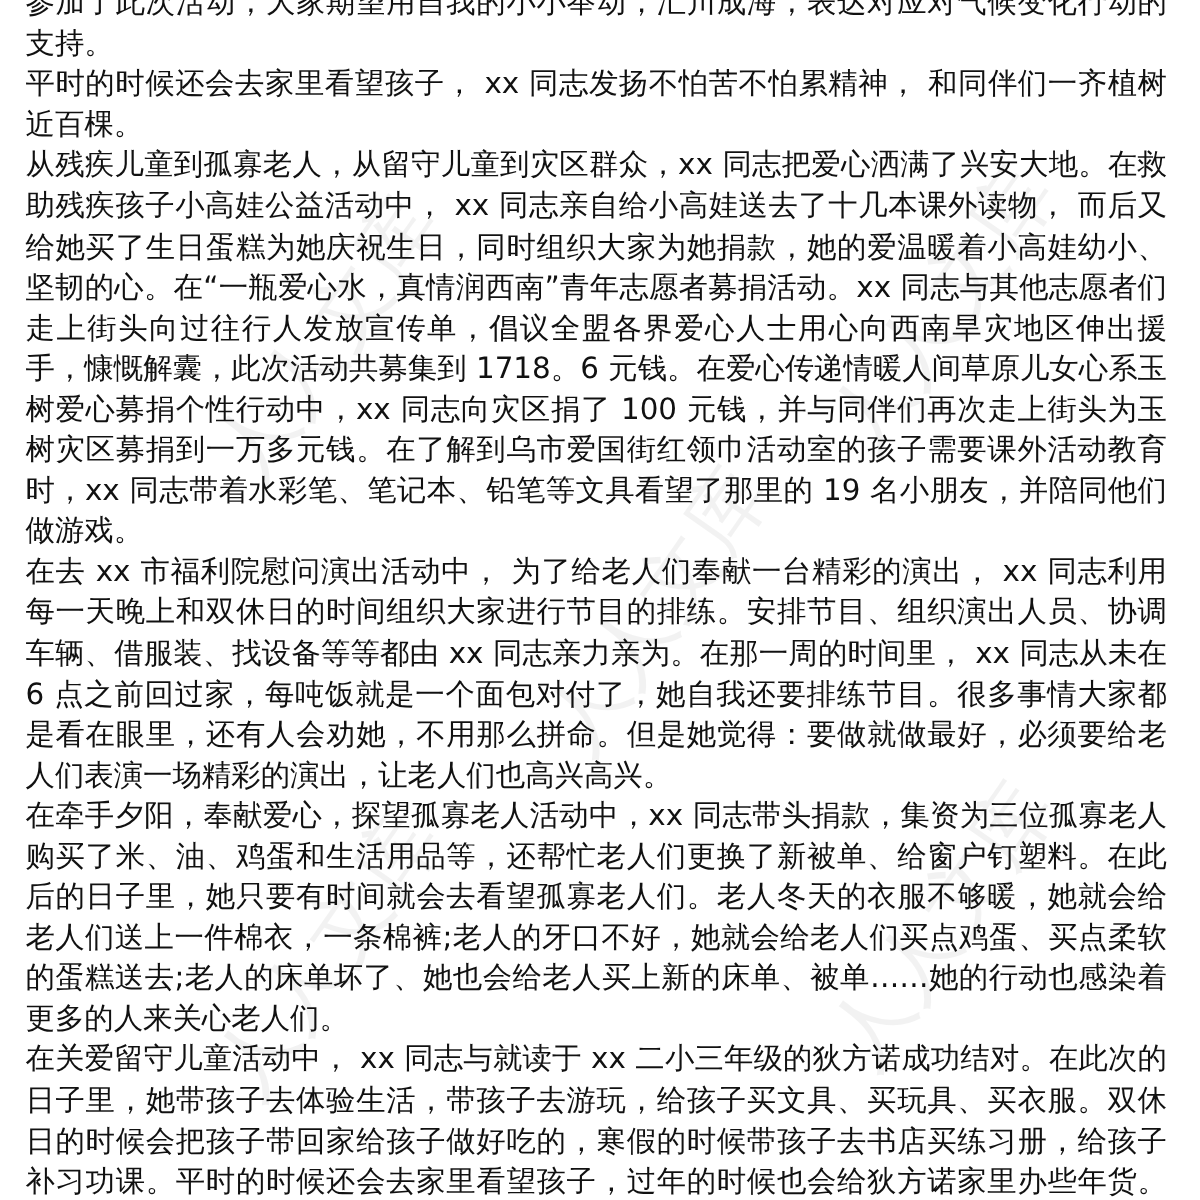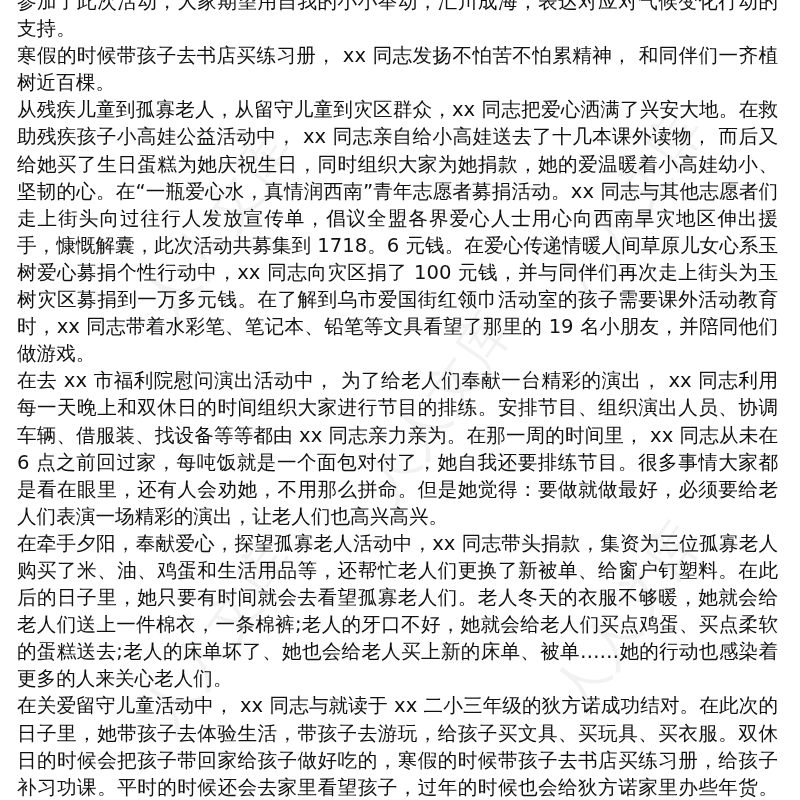--- a/index.html
+++ b/index.html
@@ -52,19 +52,19 @@
 <div class="page">
 
   <div class="watermark" style="left:110px; top:190px;">人人文库</div>
   <div class="watermark" style="left:520px; top:170px;">人人文库</div>
   <div class="watermark" style="left:330px; top:370px;">人人文库</div>
   <div class="watermark" style="left:110px; top:600px;">人人文库</div>
   <div class="watermark" style="left:520px; top:580px;">人人文库</div>
 
   <div class="content">
     <p>参加了此次活动，大家期望用自我的小小举动，汇川成海，表达对应对气候变化行动的支持。</p>
-    <p>寒假的时候带孩子去书店买练习册， xx 同志发扬不怕苦不怕累精神， 和同伴们一齐植树近百棵。</p>
+    <p>平时的时候还会去家里看望孩子， xx 同志发扬不怕苦不怕累精神， 和同伴们一齐植树近百棵。</p>
     <p>从残疾儿童到孤寡老人，从留守儿童到灾区群众，xx 同志把爱心洒满了兴安大地。在救助残疾孩子小高娃公益活动中， xx 同志亲自给小高娃送去了十几本课外读物， 而后又给她买了生日蛋糕为她庆祝生日，同时组织大家为她捐款，她的爱温暖着小高娃幼小、坚韧的心。在“一瓶爱心水，真情润西南”青年志愿者募捐活动。xx 同志与其他志愿者们走上街头向过往行人发放宣传单，倡议全盟各界爱心人士用心向西南旱灾地区伸出援手，慷慨解囊，此次活动共募集到 1718。6 元钱。在爱心传递情暖人间草原儿女心系玉树爱心募捐个性行动中，xx 同志向灾区捐了 100 元钱，并与同伴们再次走上街头为玉树灾区募捐到一万多元钱。在了解到乌市爱国街红领巾活动室的孩子需要课外活动教育时，xx 同志带着水彩笔、笔记本、铅笔等文具看望了那里的 19 名小朋友，并陪同他们做游戏。</p>
     <p>在去 xx 市福利院慰问演出活动中， 为了给老人们奉献一台精彩的演出， xx 同志利用每一天晚上和双休日的时间组织大家进行节目的排练。安排节目、组织演出人员、协调车辆、借服装、找设备等等都由 xx 同志亲力亲为。在那一周的时间里， xx 同志从未在 6 点之前回过家，每吨饭就是一个面包对付了，她自我还要排练节目。很多事情大家都是看在眼里，还有人会劝她，不用那么拼命。但是她觉得：要做就做最好，必须要给老人们表演一场精彩的演出，让老人们也高兴高兴。</p>
     <p>在牵手夕阳，奉献爱心，探望孤寡老人活动中，xx 同志带头捐款，集资为三位孤寡老人购买了米、油、鸡蛋和生活用品等，还帮忙老人们更换了新被单、给窗户钉塑料。在此后的日子里，她只要有时间就会去看望孤寡老人们。老人冬天的衣服不够暖，她就会给老人们送上一件棉衣，一条棉裤;老人的牙口不好，她就会给老人们买点鸡蛋、买点柔软的蛋糕送去;老人的床单坏了、她也会给老人买上新的床单、被单……她的行动也感染着更多的人来关心老人们。</p>
     <p>在关爱留守儿童活动中， xx 同志与就读于 xx 二小三年级的狄方诺成功结对。在此次的日子里，她带孩子去体验生活，带孩子去游玩，给孩子买文具、买玩具、买衣服。双休日的时候会把孩子带回家给孩子做好吃的，寒假的时候带孩子去书店买练习册，给孩子补习功课。平时的时候还会去家里看望孩子，过年的时候也会给狄方诺家里办些年货。她自我每个月仅有近千元的工资，很多时候，她大都把钱用在了公益事业当中。</p>
   </div>
 </div>
 
 </body></html>

